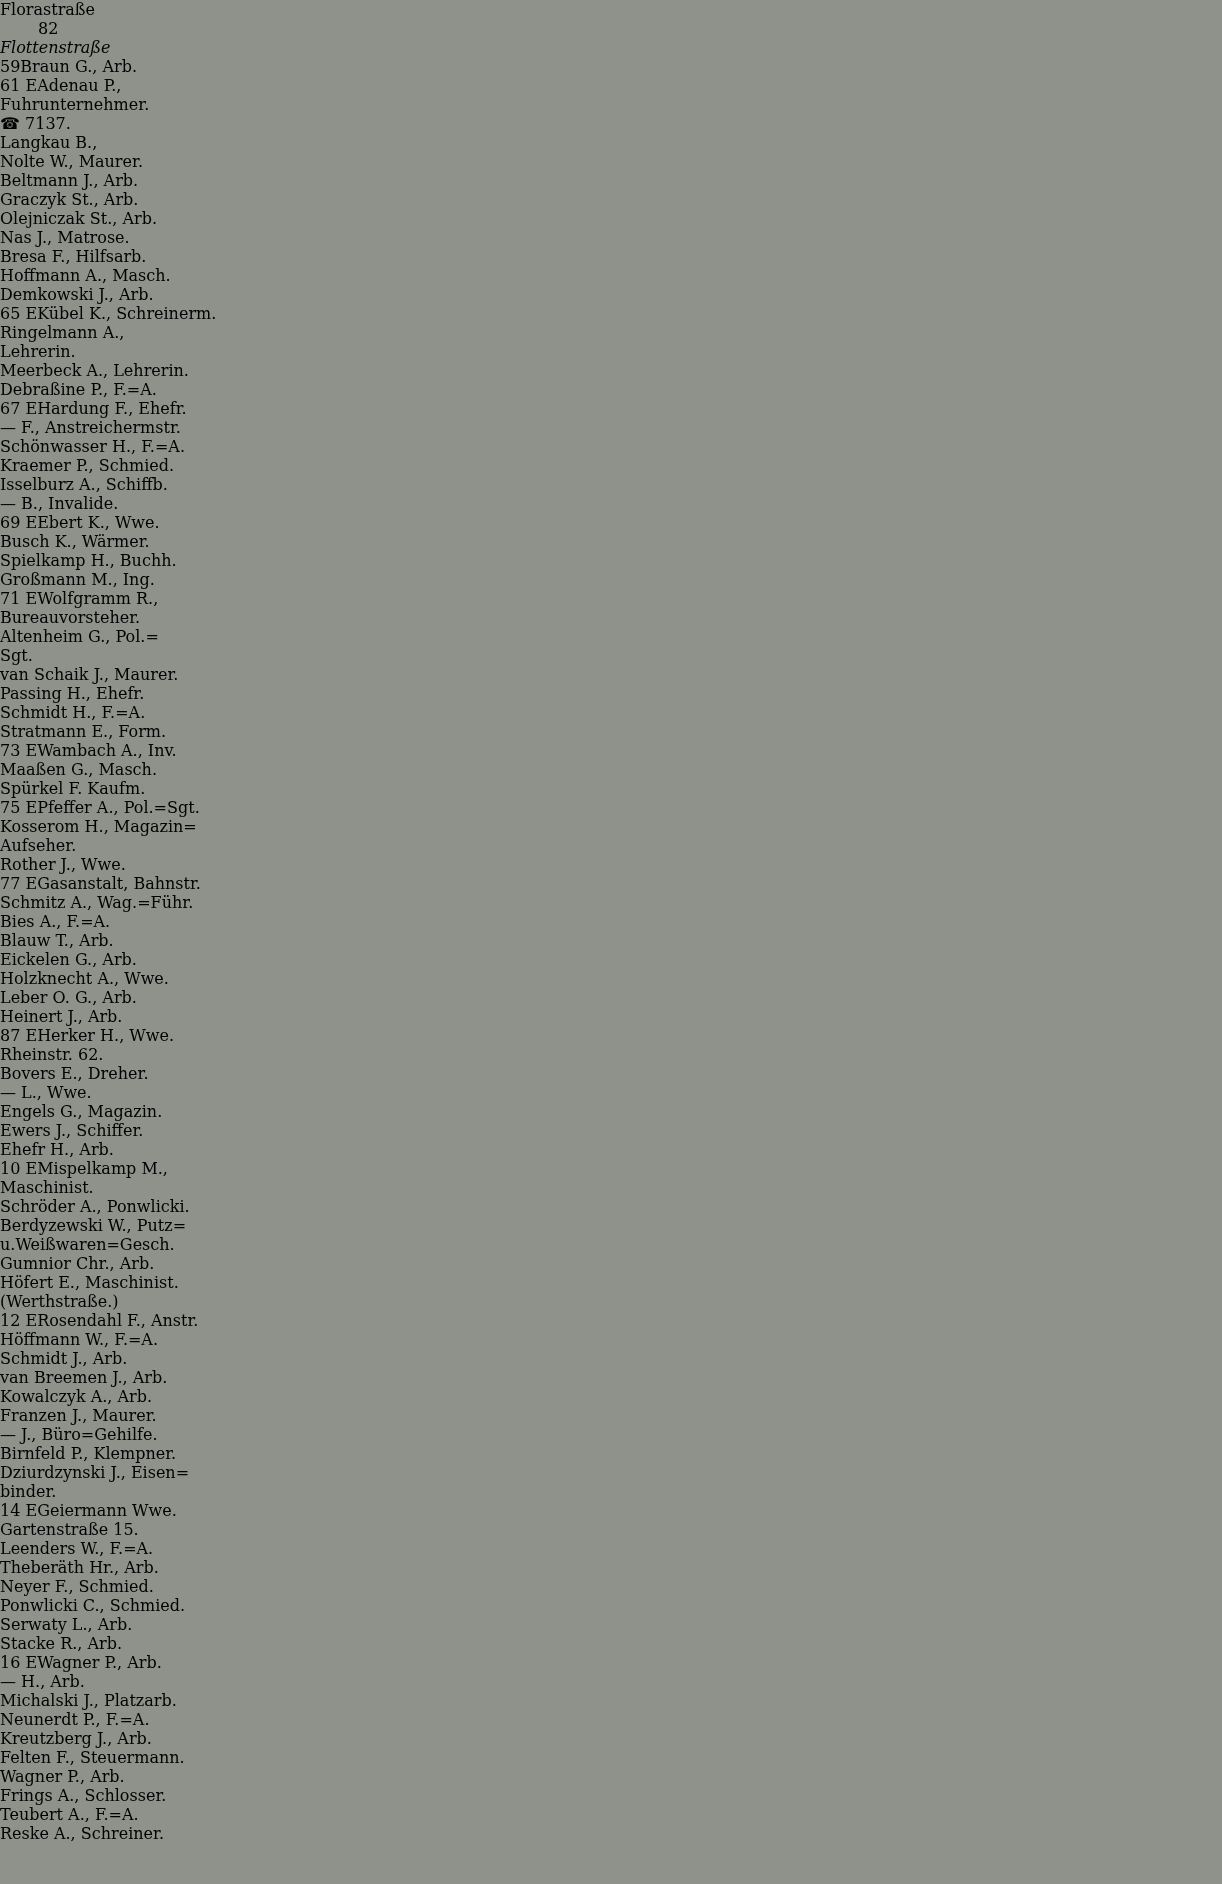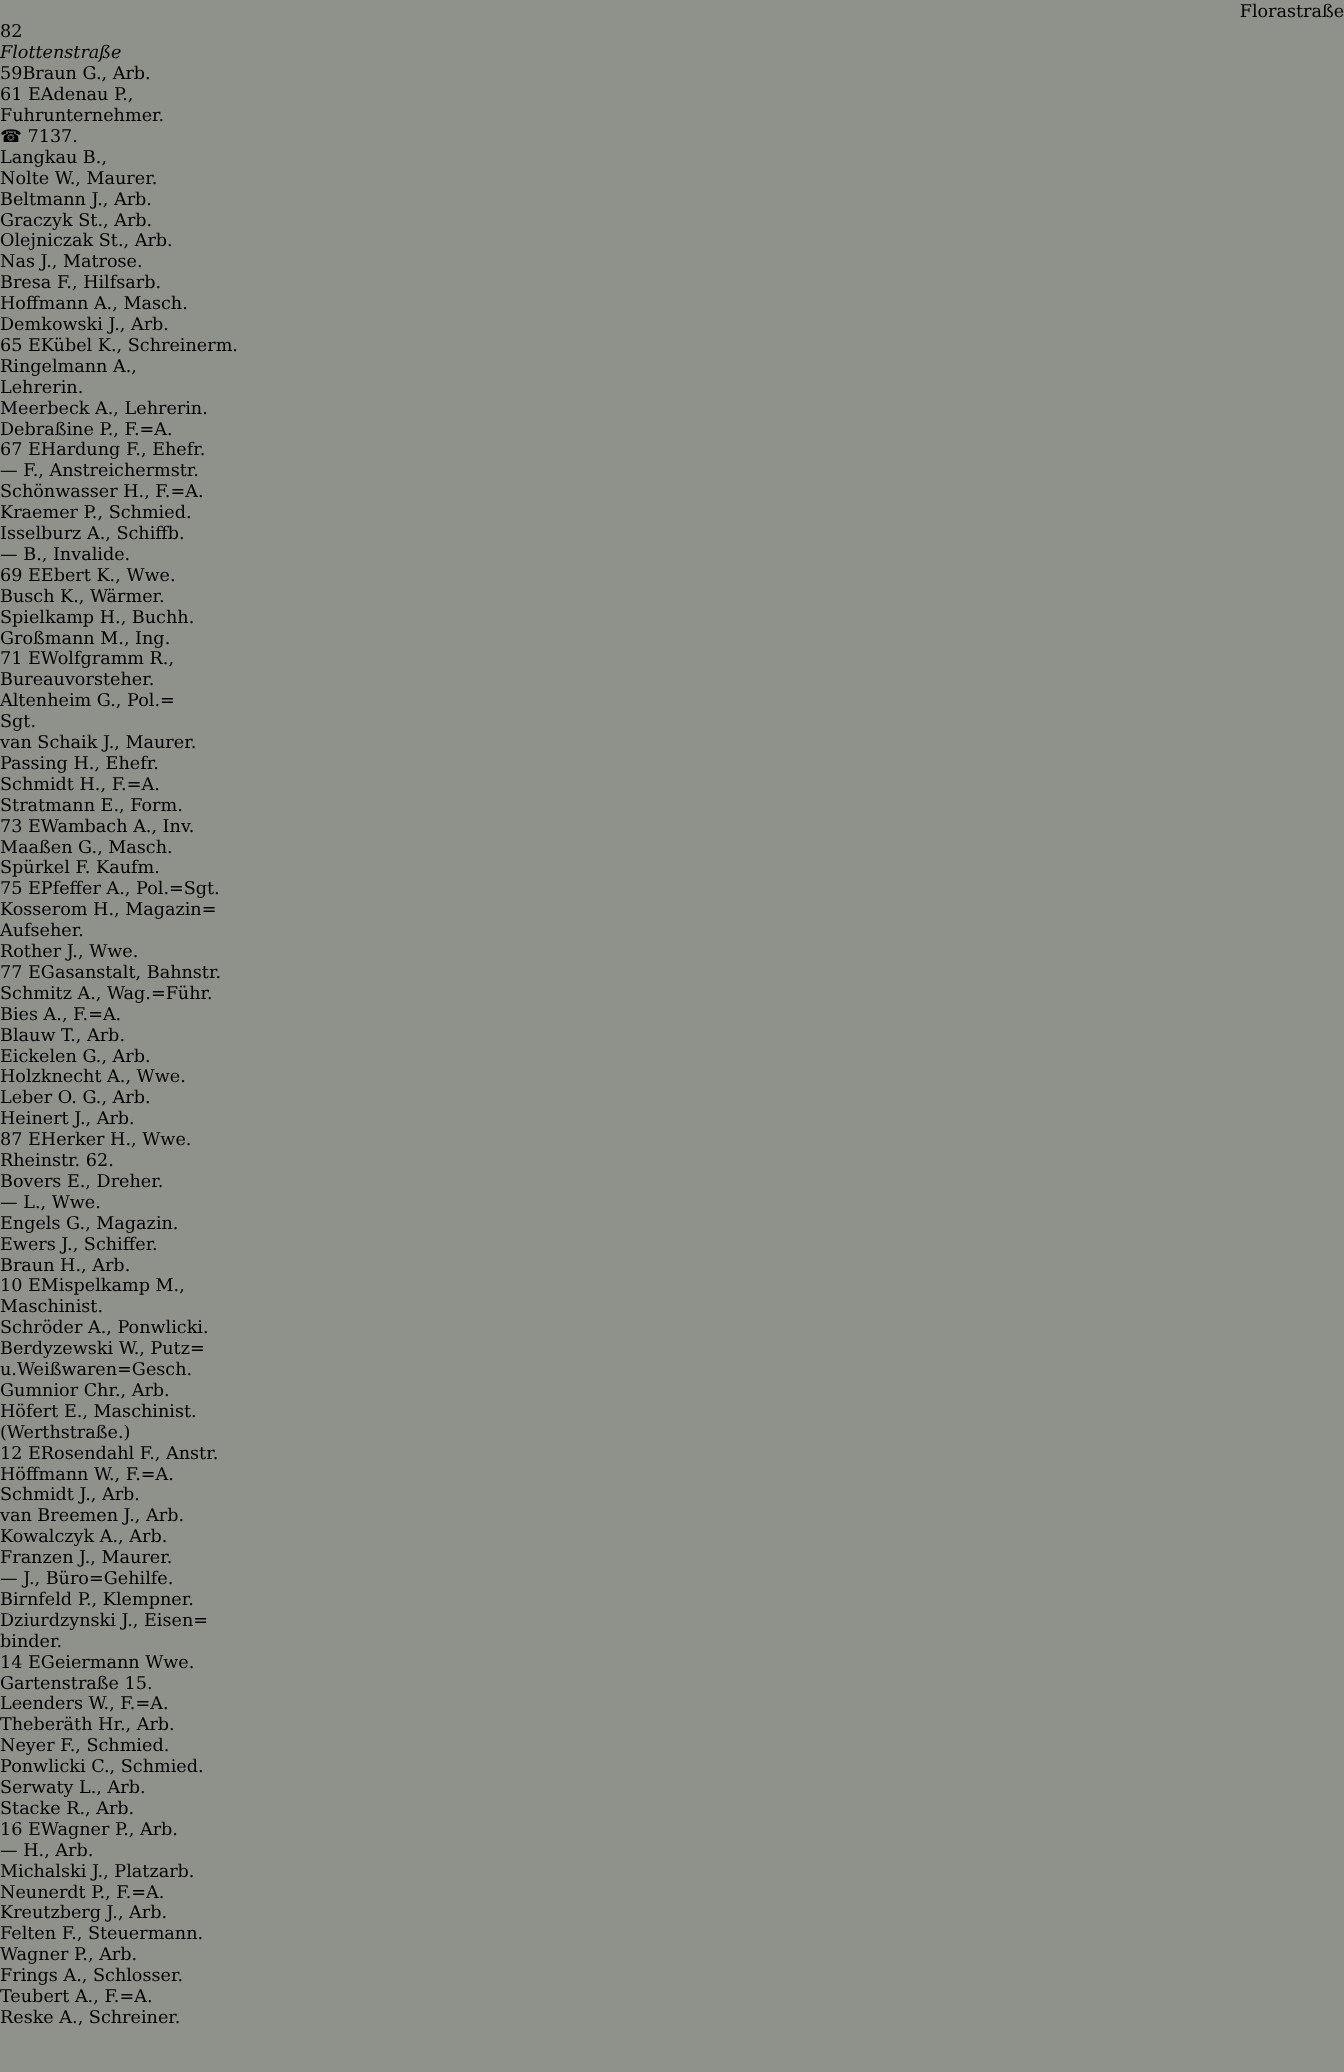--- a/index.html
+++ b/index.html
@@ -24,22 +24,22 @@
   .ph{display:inline-block;font-size:15px;transform:translateY(-1px);}
   .ad-rule{position:absolute;left:90px;top:1706px;width:1000px;height:3px;background:#1d1d17;}
 </style>
 </head>
 <body>
 
 <div class="canvas">
   <div class="edge-left"></div>
   <div class="paper">
 
-    <div class="hdr" style="left:226px;text-align:right;">Florastraße</div>
-    <div class="hdr" style="left:527px;">82</div>
+    <div class="hdr" style="left:226px;">Florastraße</div>
+    <div class="hdr" style="left:527px;padding-left:38px;">82</div>
     <div class="hdr" style="left:856px;font-style:italic;">Flottenstraße</div>
 
     <div class="divider" style="left:292px;"></div>
     <div class="divider" style="left:505px;"></div>
     <div class="divider" style="left:719px;"></div>
 
     <div class="col c1">
         <div class="line ind0"><span class="num">59</span>Braun G., Arb.</div>
         <div class="line ind0"><span class="num">61 E</span>Adenau P.,</div>
         <div class="line ind2">Fuhrunternehmer.</div>
@@ -90,21 +90,21 @@
         <div class="line ind1">Eickelen G., Arb.</div>
         <div class="line ind1">Holzknecht A., Wwe.</div>
         <div class="line ind1">Leber O. G., Arb.</div>
         <div class="line ind1">Heinert J., Arb.</div>
         <div class="line ind0"><span class="num">87 E</span>Herker H., Wwe.</div>
         <div class="line ind2">Rheinstr. 62.</div>
         <div class="line ind1">Bovers E., Dreher.</div>
         <div class="line ind1">— L., Wwe.</div>
         <div class="line ind1">Engels G., Magazin.</div>
         <div class="line ind1">Ewers J., Schiffer.</div>
-        <div class="line ind1">Braun H., Arb.</div>
+        <div class="line ind1">Ehefr H., Arb.</div>
         <div class="line ind0"><span class="num">10 E</span>Mispelkamp M.,</div>
         <div class="line ind2">Maschinist.</div>
         <div class="line ind1">Schröder A., Ponwlicki.</div>
         <div class="line ind1">Berdyzewski W., Putz=</div>
         <div class="line ind2">u.Weißwaren=Gesch.</div>
         <div class="line ind1">Gumnior Chr., Arb.</div>
         <div class="line ind1">Höfert E., Maschinist.</div>
         <div class="gap"></div>
         <div class="ref">(Werthstraße.)</div>
       </div>

